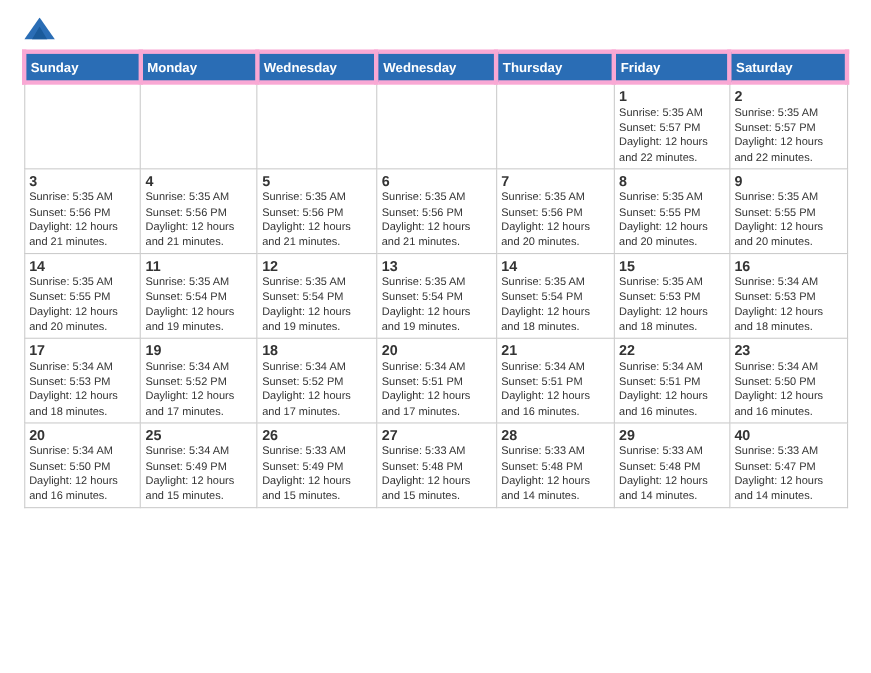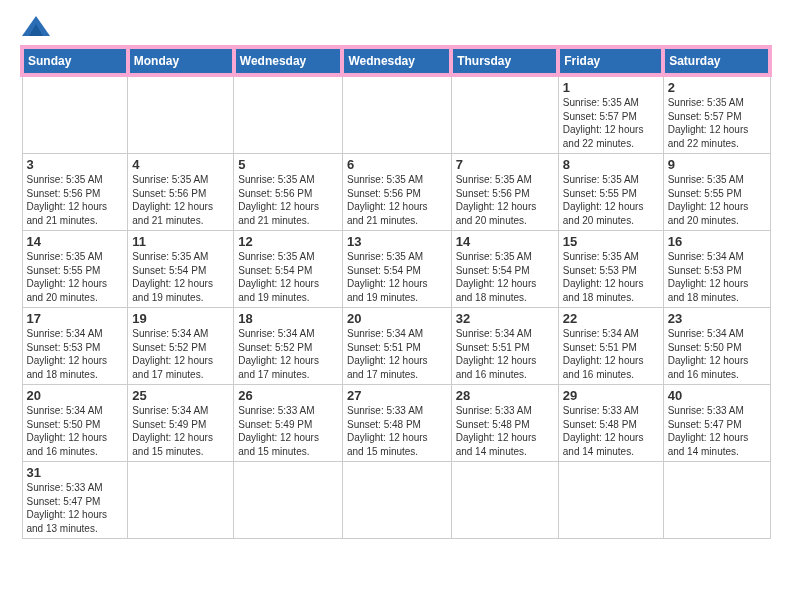--- a/index.html
+++ b/index.html
@@ -288,21 +288,21 @@
 and 17 minutes.</div>
           </td>
           <td>
             <span class="day-number">20</span>
             <div class="day-info" style="white-space: pre-line;">Sunrise: 5:34 AM
 Sunset: 5:51 PM
 Daylight: 12 hours
 and 17 minutes.</div>
           </td>
           <td>
-            <span class="day-number">32</span>
+            <span class="day-number">21</span>
             <div class="day-info" style="white-space: pre-line;">Sunrise: 5:34 AM
 Sunset: 5:51 PM
 Daylight: 12 hours
 and 16 minutes.</div>
           </td>
           <td>
             <span class="day-number">22</span>
             <div class="day-info" style="white-space: pre-line;">Sunrise: 5:34 AM
 Sunset: 5:51 PM
 Daylight: 12 hours
@@ -359,31 +359,16 @@
 Daylight: 12 hours
 and 14 minutes.</div>
           </td>
           <td>
             <span class="day-number">40</span>
             <div class="day-info" style="white-space: pre-line;">Sunrise: 5:33 AM
 Sunset: 5:47 PM
 Daylight: 12 hours
 and 14 minutes.</div>
           </td>
-        </tr>
-        <tr class="last-row">
-          <td>
-            <span class="day-number">31</span>
-            <div class="day-info" style="white-space: pre-line;">Sunrise: 5:33 AM
-Sunset: 5:47 PM
-Daylight: 12 hours
-and 13 minutes.</div>
-          </td>
-          <td class="empty-cell"></td>
-          <td class="empty-cell"></td>
-          <td class="empty-cell"></td>
-          <td class="empty-cell"></td>
-          <td class="empty-cell"></td>
-          <td class="empty-cell"></td>
         </tr>
       </tbody>
   </table>
 </div>
 
 </body></html>

